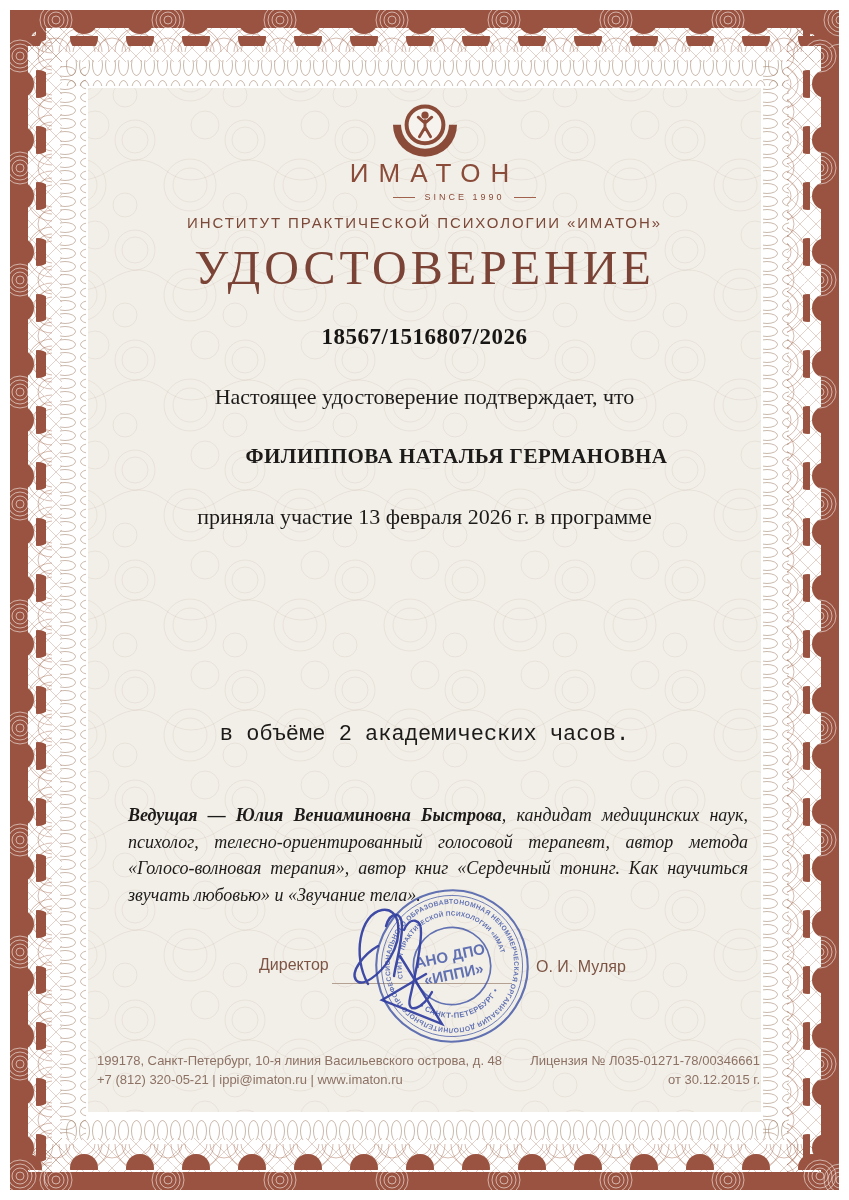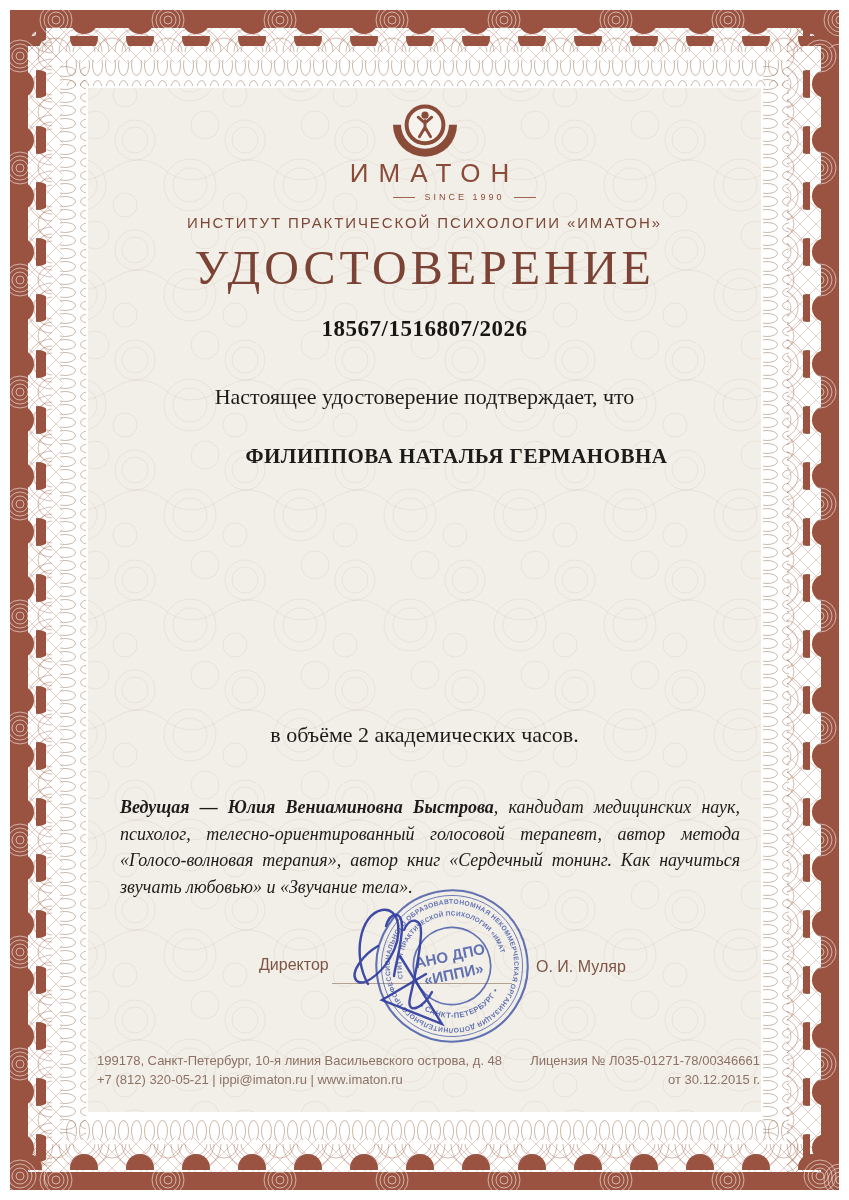--- a/index.html
+++ b/index.html
@@ -13,29 +13,29 @@
   .emblem{position:absolute;left:0;top:104px;width:849px;display:flex;justify-content:center;}
   .brand{top:158px;font-family:"Liberation Sans",sans-serif;font-size:26px;letter-spacing:10px;
          padding-left:10px;color:#8a4b39;font-weight:400;}
   .since{top:192px;display:flex;justify-content:center;align-items:center;gap:9px;
          font-family:"Liberation Sans",sans-serif;font-size:9px;letter-spacing:3px;color:#8a4b39;padding-left:40px;}
   .since .rule{display:inline-block;width:22px;height:1px;background:#a0614d;}
 
   .institute{top:214px;font-family:"Liberation Sans",sans-serif;font-size:15px;
              letter-spacing:1.9px;color:#7c4939;}
   .doc-title{top:240px;font-size:48px;letter-spacing:4px;color:#7a4336;font-weight:400;}
-  .doc-number{top:316px;font-size:23px;font-weight:bold;letter-spacing:0.5px;color:#181614;}
+  .doc-number{top:324px;font-size:23px;font-weight:bold;letter-spacing:0.5px;color:#181614;}
   .confirm{top:384px;font-size:22px;}
   .holder{top:444px;font-size:21px;font-weight:bold;letter-spacing:0.5px;padding-left:32px;}
   .participation{top:504px;font-size:22px;}
   .program{top:572px;left:114px;width:621px;position:absolute;text-align:center;
            font-size:22px;font-weight:bold;line-height:36px;}
-  .volume{top:722px;font-size:22px;}
-
-  .presenter{position:absolute;left:116px;top:790px;width:620px;margin:4px;
+  .volume{top:722px;font-size:22px;font-family:Liberation Mono, monospace;}
+
+  .presenter{position:absolute;left:116px;top:790px;width:620px;margin:12px;
              font-size:18px;font-style:italic;line-height:26.5px;text-align:justify;}
   .presenter .lead{font-weight:bold;}
 
   .sig-label{position:absolute;left:259px;top:956px;font-family:"Liberation Sans",sans-serif;
              font-size:16px;color:#7d5444;z-index:3;}
   .sig-name{position:absolute;left:516px;top:958px;font-family:"Liberation Sans",sans-serif;
             font-size:16px;color:#7d5444;z-index:3;padding-left:20px;}
   .sig-line{position:absolute;left:332px;top:983px;width:180px;height:0;
             border-top:1px solid #b4a192;z-index:3;}
   .stamp{position:absolute;left:368px;top:882px;z-index:4;}
@@ -191,20 +191,21 @@
       <span>SINCE 1990</span>
       <span class="rule"></span>
     </div>
 
     <div class="center institute">ИНСТИТУТ ПРАКТИЧЕСКОЙ ПСИХОЛОГИИ «ИМАТОН»</div>
     <div class="center doc-title">УДОСТОВЕРЕНИЕ</div>
     <div class="center doc-number">18567/1516807/2026</div>
 
     <div class="center confirm">Настоящее удостоверение подтверждает, что</div>
     <div class="center holder">ФИЛИППОВА НАТАЛЬЯ ГЕРМАНОВНА</div>
+    <div class="center participation">приняла участие 13 февраля 2026 г. в программе</div>
     <div class="center volume">в объёме 2 академических часов.</div>
 
     <p class="presenter"><span class="lead">Ведущая — Юлия Вениаминовна Быстрова</span><span>, кандидат медицинских наук, психолог, телесно-ориентированный голосовой терапевт, автор метода «Голосо-волновая терапия», автор книг «Сердечный тонинг. Как научиться звучать любовью» и «Звучание тела».</span></p>
 
     <div class="sig-label">Директор</div>
     <div class="sig-line"></div>
     <div class="sig-name">О. И. Муляр</div>
 
     <svg class="stamp" width="168" height="168" viewBox="0 0 200 200">
       <defs>

